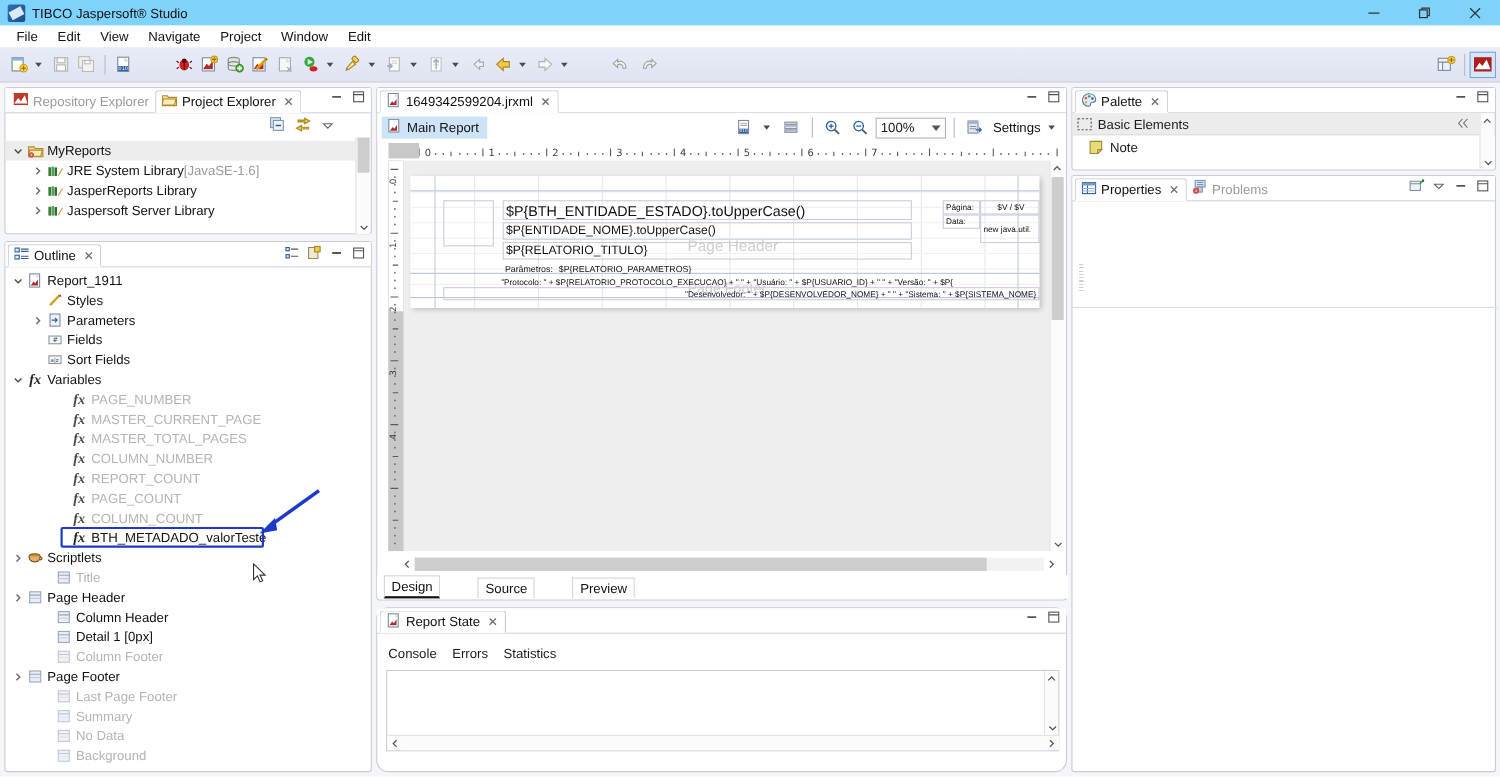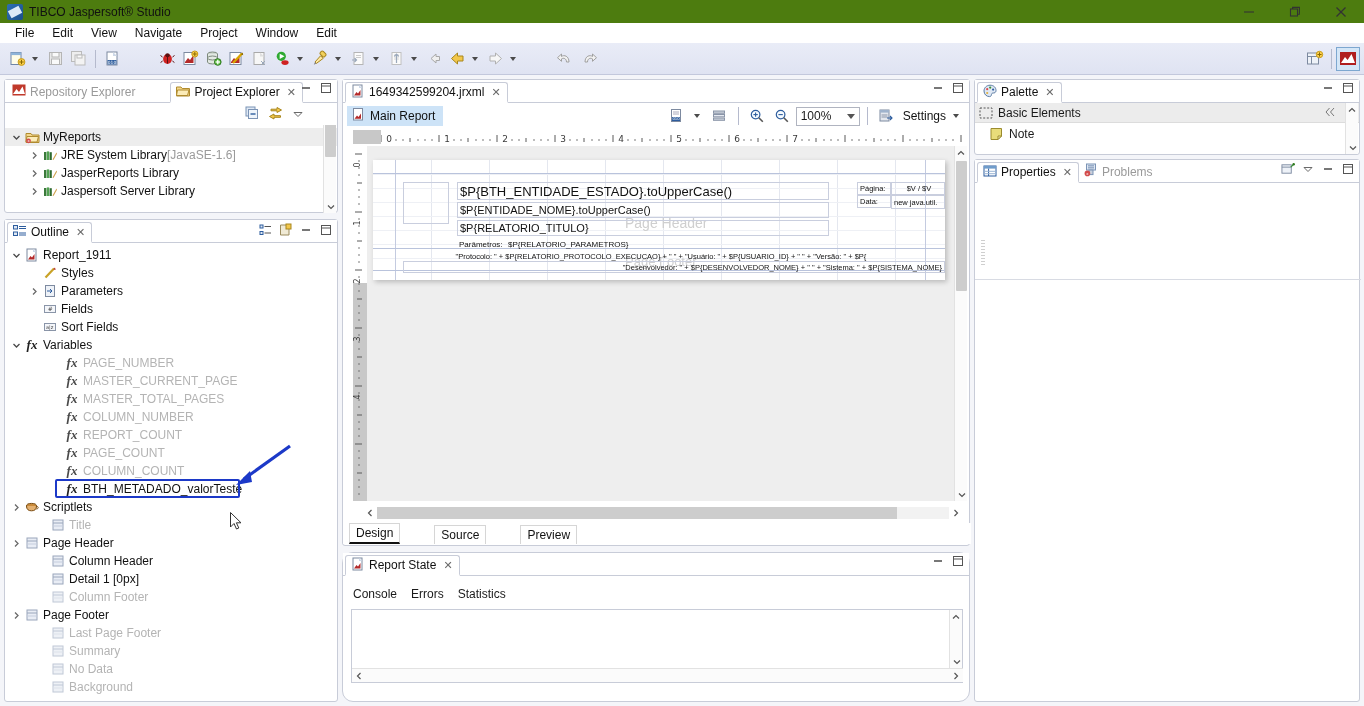--- a/index.html
+++ b/index.html
@@ -9,21 +9,21 @@
     overflow: hidden;
     font-family: "Liberation Sans", sans-serif;
     font-size: 12px;
     color: #1a1a1a;
     background: #ffffff;
   }
   .app { position: relative; width: 1364px; height: 706px; background:#f4f5f9; }
 
   
   .titlebar {
-    height: 23px; background: #4d7c0f;
+    height: 23px; background: #7dd3fc;
     display: flex; align-items: center;
     position: relative;
   }
   .title-icon { width: 16px; height: 16px; margin-left: 7px; margin-right: 6px; position: relative; }
   .jico { width:16px;height:16px;border-radius:2px;background:linear-gradient(135deg,#2d6fb5 0%,#1c4f8a 100%);position:relative;overflow:hidden;}
   .jico:after{content:"";position:absolute;left:2px;top:4px;width:12px;height:8px;background:#dce9f6;transform:rotate(-28deg);}
   .title-text { font-size: 12px; color:#111; }
   .win-buttons { position:absolute; right:0; top:0; display:flex; height:23px;}
   .win-btn { width:46px;height:23px;display:flex;align-items:center;justify-content:center;color:#333;font-size:12px;}
   .win-btn svg { display:block; }
@@ -345,21 +345,21 @@
       <div class="persp-active">
         <svg width="18" height="18" viewBox="0 0 18 18">
             <rect x="1" y="2" width="16" height="13" fill="#b01f1f"></rect>
             <path d="M2 13 L6 7 L8.6 10 L12.5 4 L16 13 Z" fill="#fff"></path>
           </svg>
       </div>
     </div>
   </div>
 
   <div class="panel" style="left:4px; top:79px; width:334px; height:134px;">
-    <div class="panel-tabs" style="padding-left:2px;gap:29px;">
+    <div class="panel-tabs" style="padding-left:2px;">
       <div class="ptab" style="border:none;background:transparent;">
         <span>
           <svg width="14" height="14" viewBox="0 0 14 14">
               <rect x="0.5" y="1.5" width="13" height="11" fill="#c0392b"></rect>
               <path d="M1 11 L4.5 6 L7 9 L10.5 3.5 L13 11 Z" fill="#fff"></path>
             </svg>
         </span>
         <span>Repository Explorer</span>
       </div>
       <div class="ptab active">
@@ -1076,21 +1076,21 @@
 
         <div class="tbox nb" style="left:84px; top:78px; width:48px; height:12px; font-size:8px;">Parâmetros:</div>
         <div class="tbox nb" style="left:133px; top:78px; width:300px; height:12px; font-size:8px;">$P{RELATORIO_PARAMETROS}</div>
 
         <div class="tbox nb" style="left:22px; top:91px; width:530px; height:11px; font-size:7.5px; justify-content:center;">"Protocolo: " + $P{RELATORIO_PROTOCOLO_EXECUCAO} + "   " + "Usuário: " + $P{USUARIO_ID} + "   " + "Versão: " + $P{</div>
         <div class="tbox" style="left:30px; top:101px; width:542px; height:12px; font-size:7.5px; justify-content:flex-end; padding-right:2px;">"Desenvolvedor: " + $P{DESENVOLVEDOR_NOME} + "   " + "Sistema: " + $P{SISTEMA_NOME}</div>
 
         <div class="tbox" style="left:484px; top:22px; width:34px; height:13px; font-size:7.5px;">Página:</div>
         <div class="tbox" style="left:518px; top:22px; width:54px; height:13px; font-size:7.5px; justify-content:center;">$V /   $V</div>
         <div class="tbox" style="left:484px; top:35px; width:34px; height:13px; font-size:7.5px;">Data:</div>
-        <div class="tbox" style="left:518px; top:35px; width:54px; height:14px; font-size:7.5px;">new java.util.</div>
+        <div class="tbox" style="left:518px; top:35px; width:54px; height:26px; font-size:7.5px;">new java.util.</div>
       </div>
     </div>
 
     <div class="vscroll" style="right:2px; top:66px; height:355px; border-left:1px solid #e2e2e2;">
       <div class="arr">
           <svg width="8" height="6" viewBox="0 0 8 6">
             <polyline points="1,4.5 4,1.5 7,4.5" fill="none" stroke="#555" stroke-width="1.2"></polyline>
           </svg>
         </div>
       <div class="thumb" style="top:15px;height:130px;"></div>

